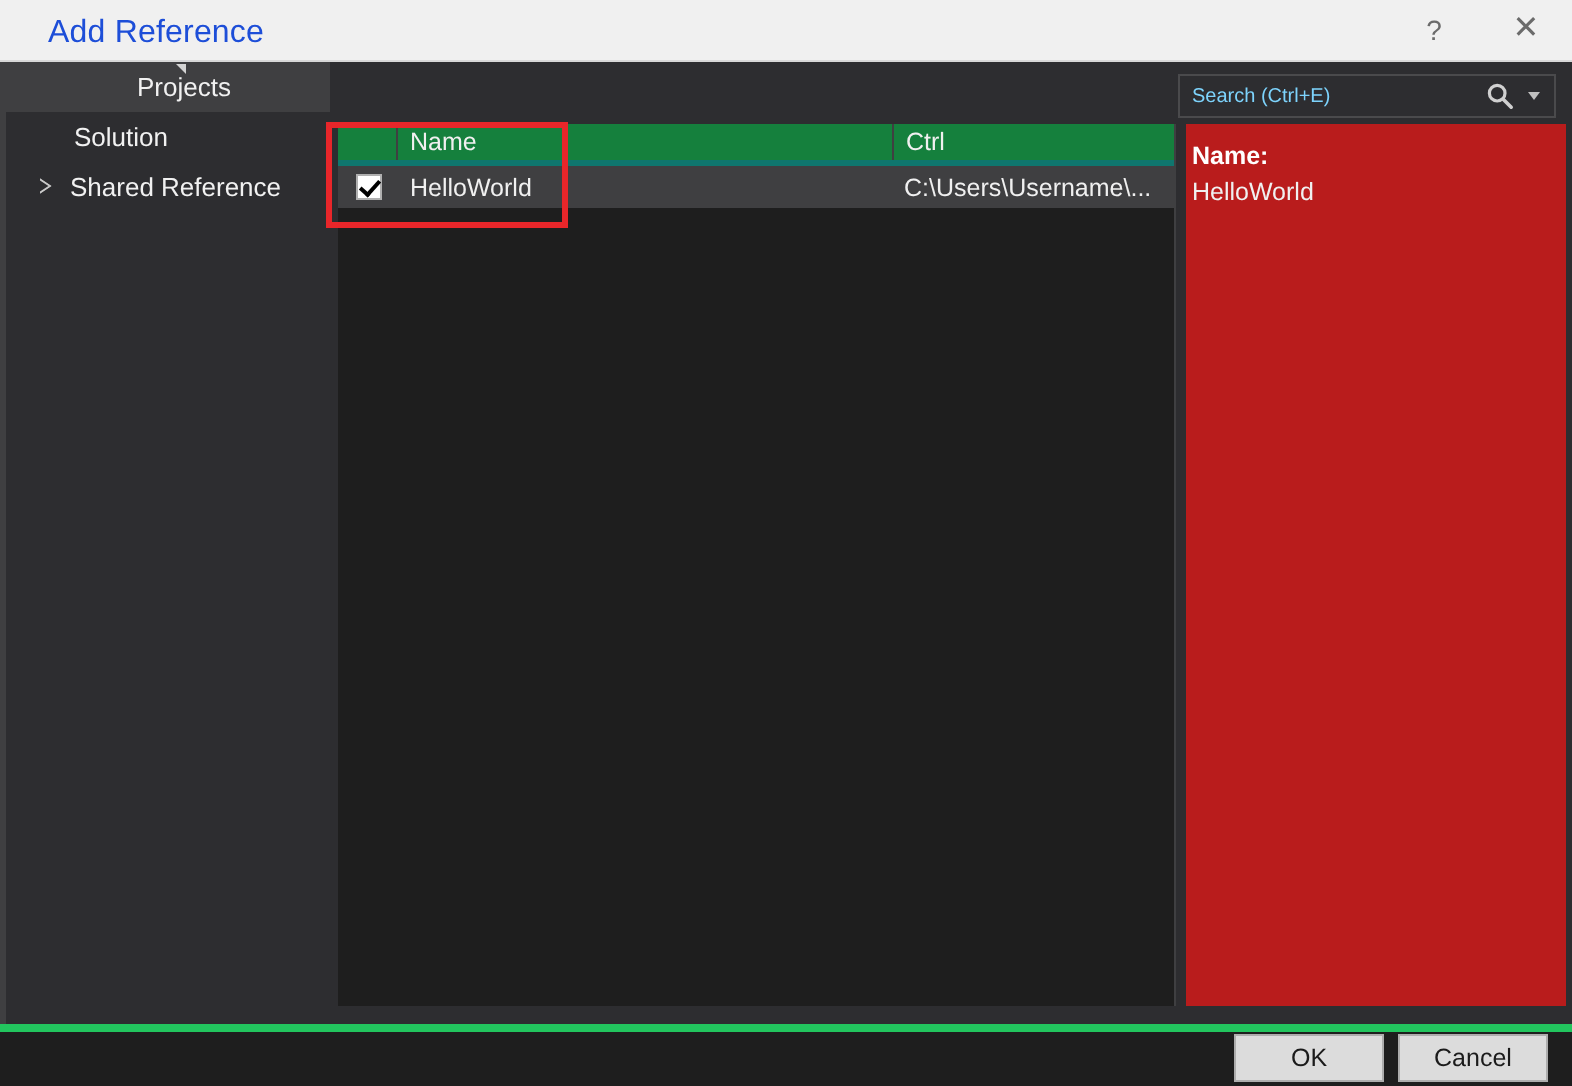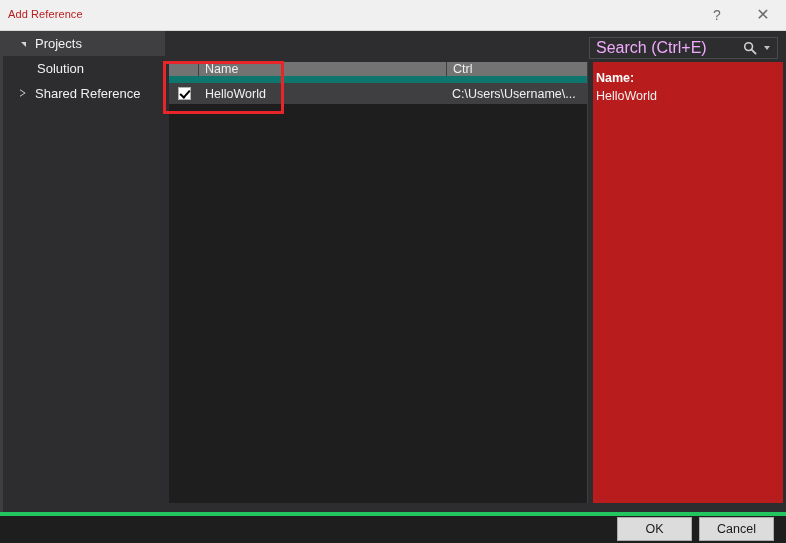--- a/index.html
+++ b/index.html
@@ -28,24 +28,24 @@
     position: absolute;
     left: 0; top: 0;
     width: 786px;
     height: 31px;
     background: #f0f0f0;
     border-bottom: 1px solid #d8d8d8;
     box-sizing: border-box;
   }
   #title-text {
     position: absolute;
-    left: 8px;
+    left: 24px;
     top: 8px;
-    font-size: 11px;
-    color: #b91c1c;
+    font-size: 16px;
+    color: #1d4ed8;
     letter-spacing: .1px;
     white-space: nowrap;
   }
   .tb-btn {
     position: absolute;
     top: 0;
     width: 46px;
     height: 30px;
     display: flex;
     align-items: center;
@@ -139,22 +139,22 @@
     height: 22px;
     background: #2d2d30;
     border: 1px solid #4a4a4c;
     box-sizing: border-box;
     display: flex;
     align-items: center;
   }
   #search-input-text {
     flex: 1;
     padding-left: 6px;
-    font-size: 16px;
-    color: #f0abfc;
+    font-size: 10px;
+    color: #7dd3fc;
     white-space: nowrap;
     overflow: hidden;
   }
   #search-icon {
     width: 16px;
     height: 16px;
     margin-right: 2px;
     display: flex;
     align-items: center;
     justify-content: center;
@@ -182,23 +182,23 @@
     top: 62px;
     width: 418px;
     height: 441px;
     background: #1e1e1e;
     box-sizing: border-box;
     overflow: hidden;
   }
   #list-header {
     display: flex;
     height: 21px;
-    background: #737373;
-    box-sizing: border-box;
-    border-bottom: 7px solid #0f766e;
+    background: #15803d;
+    box-sizing: border-box;
+    border-bottom: 3px solid #0f766e;
   }
   .hcell {
     box-sizing: border-box;
     border-right: 1px solid #3f3f41;
     display: flex;
     align-items: center;
     font-size: 12.5px;
     color: #f0f0f0;
     padding-left: 6px;
     white-space: nowrap;
@@ -343,21 +343,21 @@
     </div>
     <div id="close-btn" class="tb-btn">
       <span id="close-glyph">✕</span>
     </div>
   </div>
 
   <div id="left-strip"></div>
 
   <div id="tree-panel">
 
-    <div class="tree-item selected" style="padding-left:12px;">
+    <div class="tree-item selected" style="padding-left:12px;flex-direction:column;">
       <span class="tree-arrow">
         <span class="arrow-expanded"></span>
       </span>
       <span class="tree-label">Projects</span>
     </div>
 
     <div class="tree-item" style="padding-left:30px;">
       <span class="tree-arrow" style="width:0;min-width:0;"></span>
       <span class="tree-label">Solution</span>
     </div>

